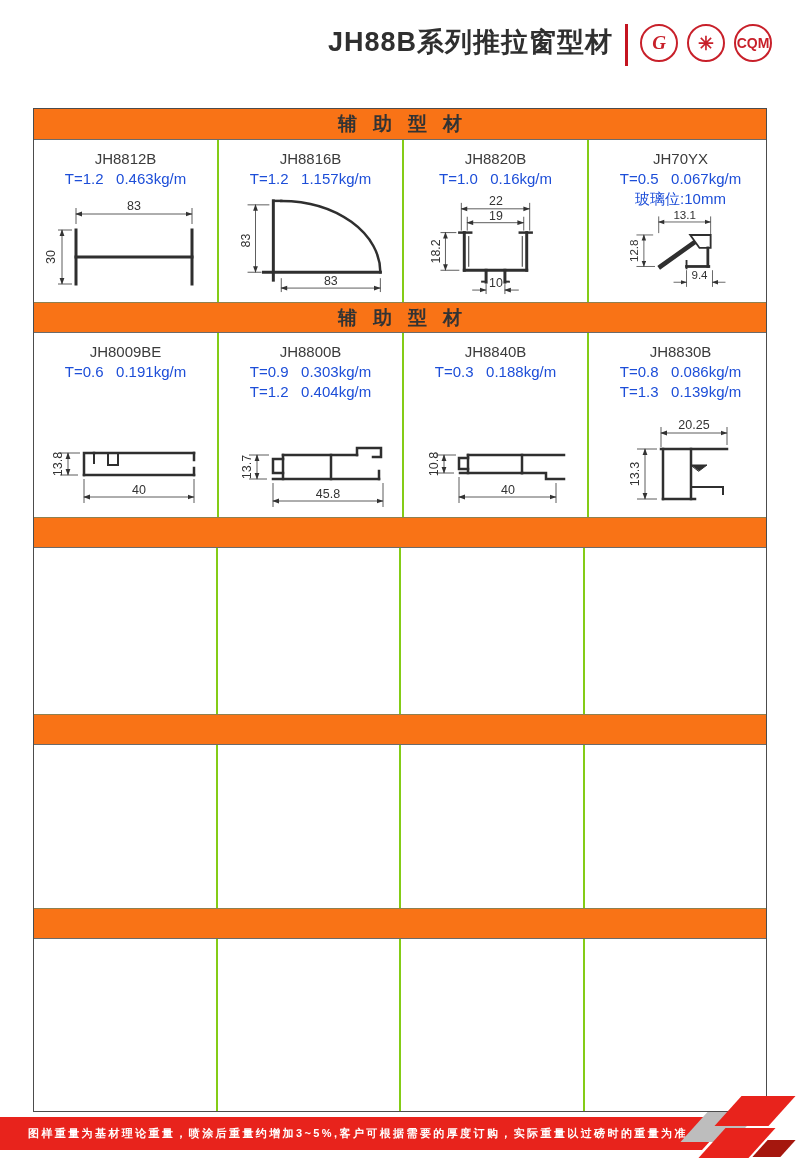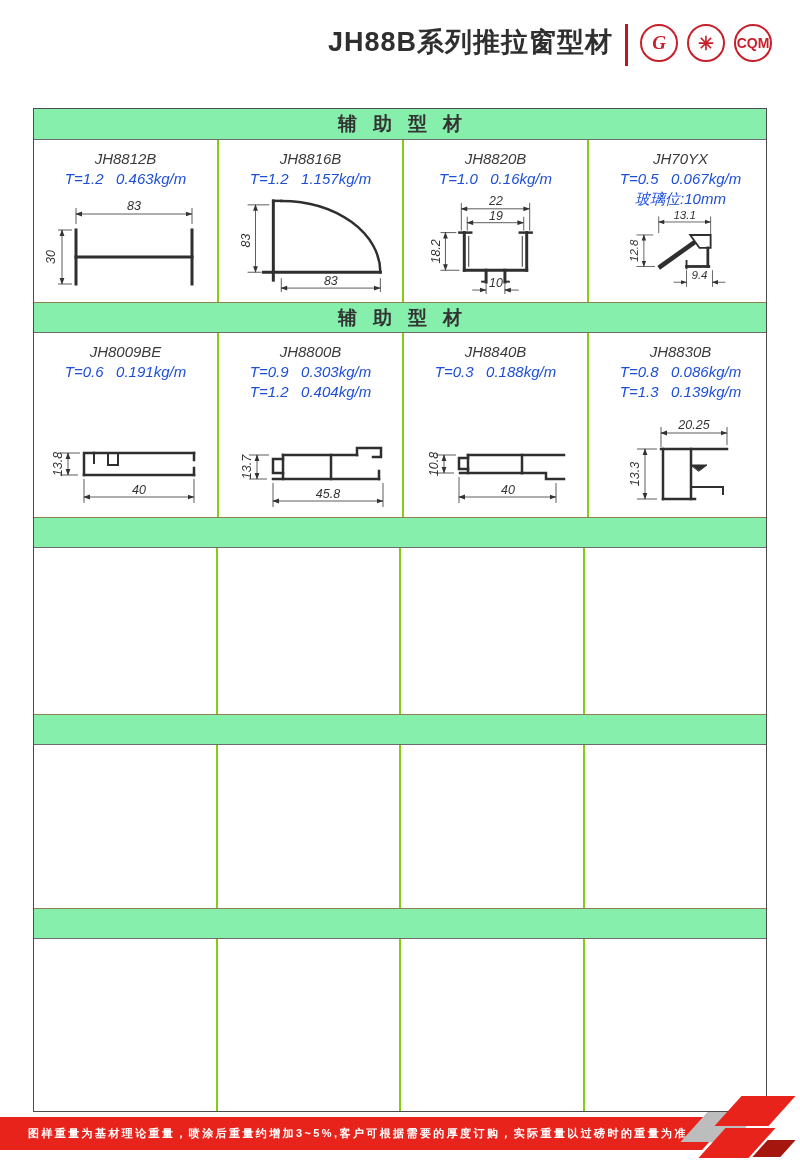--- a/index.html
+++ b/index.html
@@ -14,25 +14,25 @@
   .header-divider { width:3px; height:42px; background:#c41420; }
   .logos { display:flex; gap:9px; align-items:center; }
   .logo-circle { width:38px; height:38px; border-radius:50%; border:2.5px solid #c8202a; color:#c8202a;
                  display:flex; align-items:center; justify-content:center; font-weight:bold; background:#fff; }
   .logo-g { font-size:19px; font-style:italic; font-family:"Liberation Serif", serif; }
   .logo-star { font-size:19px; }
   .logo-cqm { font-size:14px; letter-spacing:0; }
 
   
   .table { position:absolute; left:33px; top:108px; width:734px; border:1.5px solid #4c4c4c; }
-  .sec-header { height:31px; background:#86efac; border-top:1px solid #8f8050; border-bottom:1px solid #6b6b6b;
+  .sec-header { height:31px; background:#f97316; border-top:1px solid #8f8050; border-bottom:1px solid #6b6b6b;
                 display:flex; align-items:center; justify-content:center;
                 font-size:19px; font-weight:bold; color:#333; letter-spacing:16px; text-indent:16px; }
   .table > .sec-header:first-child { border-top:none; }
-  .row { display:flex;font-style:italic; }
+  .row { display:flex; }
   .row .cell { flex:1 1 0; border-left:2px solid #84cc16; display:flex; flex-direction:column; align-items:center; }
   .row .cell:first-child { border-left:none; }
   .r1 { height:162px; } .r2 { height:184px; } .r3 { height:166px; } .r4 { height:163px; } .r5 { height:172px; }
   .model { margin-top:9px; font-size:15px; color:#3b3b3b; line-height:20px; }
   .spec  { font-size:15px; color:#1d4ed8; line-height:20px; white-space:pre; }
   svg.drawing { display:block; margin-top:auto; margin-bottom:4px; }
   svg.drawing text { font-family:"Liberation Sans", sans-serif; font-size:12.5px; fill:#333; }
 
   
   .footer-bar { position:absolute; left:0; top:1117px; width:732px; height:33px; background:#e8231c;

